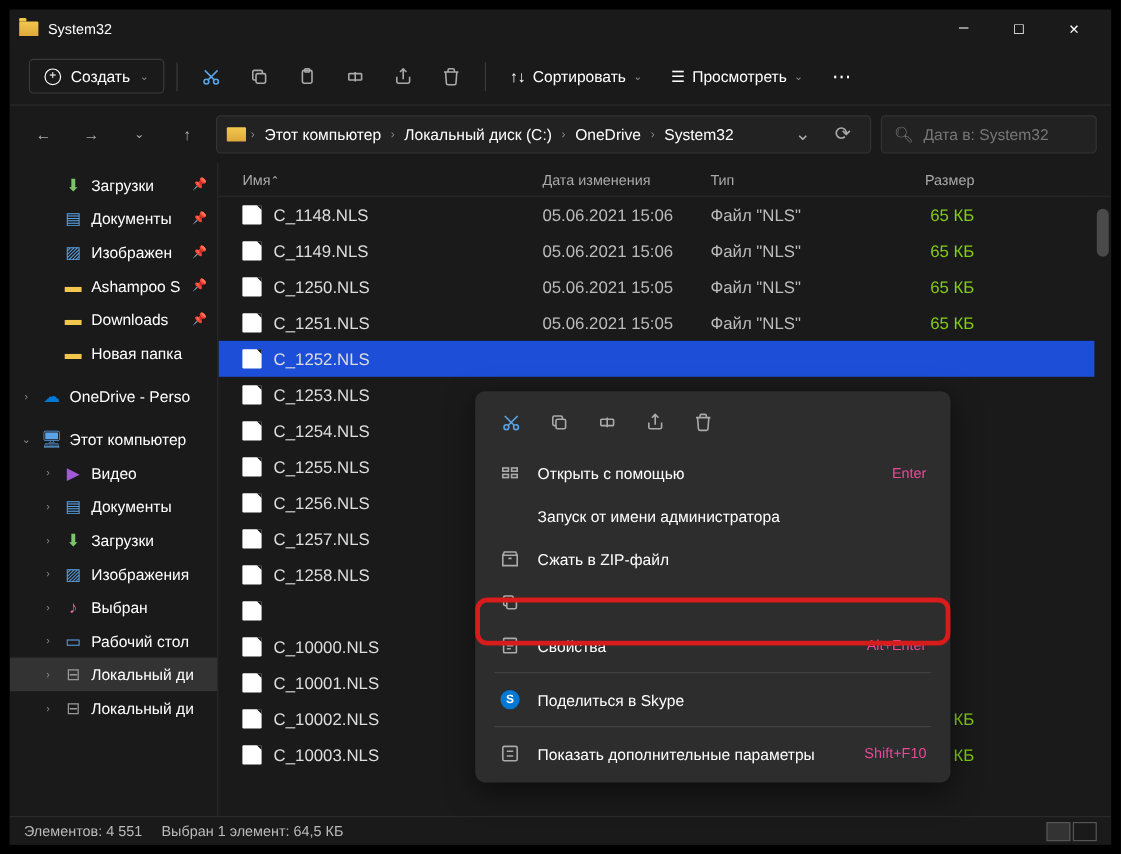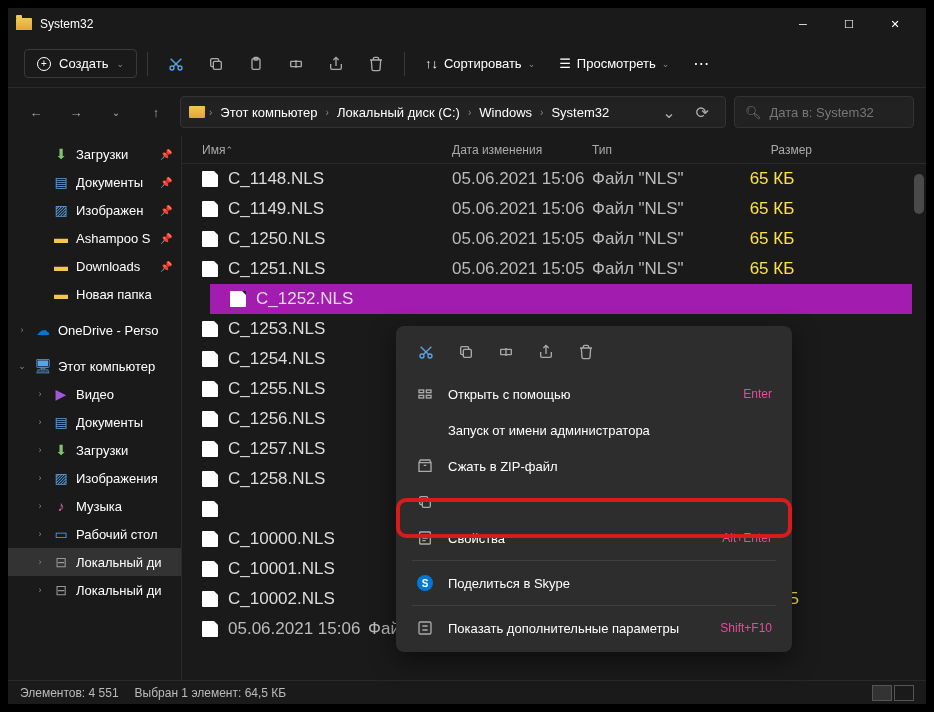--- a/index.html
+++ b/index.html
@@ -34,28 +34,28 @@
 .sbi .exp { width: 12px; color: #888; font-size: 9px; text-align: center; }
 .sbi .icon { width: 18px; height: 18px; display: flex; align-items: center; justify-content: center; font-size: 14px; }
 .sbi .pin { color: #888; font-size: 10px; margin-left: auto; }
 .main { flex: 1; overflow: hidden; position: relative; }
 .colhead { display: flex; height: 28px; align-items: center; border-bottom: 1px solid #2a2a2a; color: #aaa; font-size: 12px; padding-left: 20px; }
 .col-name { width: 250px; display: flex; align-items: center; }
 .col-date { width: 140px; }
 .col-type { width: 140px; }
 .col-size { width: 80px; text-align: right; }
 .filelist { overflow-y: auto; height: calc(100% - 28px); }
-.filerow { display: flex; align-items: center; height: 30px; padding-left: 20px; color: #ddd; font-size: 17px; cursor: pointer; }
-.filerow.selected { background: #a21caf; margin-left: 28px; }
+.filerow { display: flex; align-items: center; height: 30px; padding-left: 20px; color: #ddd; font-size: 14px; cursor: pointer; }
+.filerow.selected { background: #1d4ed8; }
 .filerow .ficon { width: 16px; height: 16px; background: #fff; border-radius: 1px; margin-right: 10px; position: relative; }
 .filerow .ficon::after { content: ''; position: absolute; top: 0; right: 0; border-style: solid; border-width: 0 4px 4px 0; border-color: transparent #1a1a1a transparent transparent; }
 .filerow .fname { width: 224px; }
 .filerow .fdate { width: 140px; color: #bbb; }
 .filerow .ftype { width: 140px; color: #bbb; }
-.filerow .fsize { width: 80px; text-align: center; color: #fde047; }
+.filerow .fsize { width: 80px; text-align: right; color: #84cc16; }
 .statusbar { position: absolute; bottom: 0; left: 0; right: 0; height: 24px; background: #1a1a1a; border-top: 1px solid #2a2a2a; display: flex; align-items: center; padding: 0 12px; color: #bbb; font-size: 12px; gap: 16px; }
 .statusbar .viewbtns { margin-left: auto; display: flex; gap: 2px; }
 .statusbar .vb { width: 20px; height: 16px; border: 1px solid #555; cursor: pointer; }
 .ctxmenu { position: absolute; left: 388px; top: 318px; width: 396px; background: #2d2d2d; border-radius: 8px; padding: 6px; box-shadow: 0 8px 24px rgba(0,0,0,.5); z-index: 100; }
 .ctxtoolbar { display: flex; gap: 4px; padding: 4px 6px 8px; justify-content: flex-start; }
 .ctxtoolbar .cti { width: 36px; height: 32px; display: flex; align-items: center; justify-content: center; color: #5aa3e6; cursor: pointer; border-radius: 4px; }
 .cmi { display: flex; align-items: center; padding: 9px 14px; color: #fff; font-size: 13px; cursor: pointer; border-radius: 4px; gap: 14px; }
 .cmi .cicon { width: 18px; height: 18px; display: flex; align-items: center; justify-content: center; color: #aaa; }
 .cmi .label { flex: 1; }
 .cmi .shortcut { color: #ec4899; font-size: 12px; }
@@ -140,21 +140,21 @@
     <div class="navbtn">→</div>
     <div class="navbtn" style="font-size:10px">⌄</div>
     <div class="navbtn">↑</div>
     <div class="addrbar">
       <div class="folder-icon"></div>
       <span class="crumb-sep">›</span>
       <span class="crumb">Этот компьютер</span>
       <span class="crumb-sep">›</span>
       <span class="crumb">Локальный диск (C:)</span>
       <span class="crumb-sep">›</span>
-      <span class="crumb">Windows</span>
+      <span class="crumb">OneDrive</span>
       <span class="crumb-sep">›</span>
       <span class="crumb">System32</span>
       <div class="spacer"></div>
       <div class="chev">⌄</div>
       <div class="refresh">⟳</div>
     </div>
     <div class="searchbox">
       <span>🔍︎</span>
       <span>Дата в: System32</span>
     </div>
@@ -251,21 +251,21 @@
           <span class="icon">
             <span style="color:#5aa3e6">▨</span>
           </span>
           <span>Изображения</span>
         </div>
         <div class="sbi" style="padding-left: 26px;">
           <span class="exp">›</span>
           <span class="icon">
             <span style="color:#e06aa3">♪</span>
           </span>
-          <span>Музыка</span>
+          <span>Выбран</span>
         </div>
         <div class="sbi" style="padding-left: 26px;">
           <span class="exp">›</span>
           <span class="icon">
             <span style="color:#5aa3e6">▭</span>
           </span>
           <span>Рабочий стол</span>
         </div>
         <div class="sbi selected" style="padding-left: 26px;">
           <span class="exp">›</span>
@@ -392,20 +392,21 @@
           </div>
           <div class="filerow">
             <div class="ficon"></div>
             <div class="fname">C_10002.NLS</div>
             <div class="fdate">05.06.2021 15:06</div>
             <div class="ftype">Файл "NLS"</div>
             <div class="fsize">192 КБ</div>
           </div>
           <div class="filerow">
             <div class="ficon"></div>
+            <div class="fname">C_10003.NLS</div>
             <div class="fdate">05.06.2021 15:06</div>
             <div class="ftype">Файл "NLS"</div>
             <div class="fsize">174 КБ</div>
           </div>
         </div>
       <div class="scrollbar-v">
           <div class="thumb"></div>
         </div>
     </div>
   </div>

